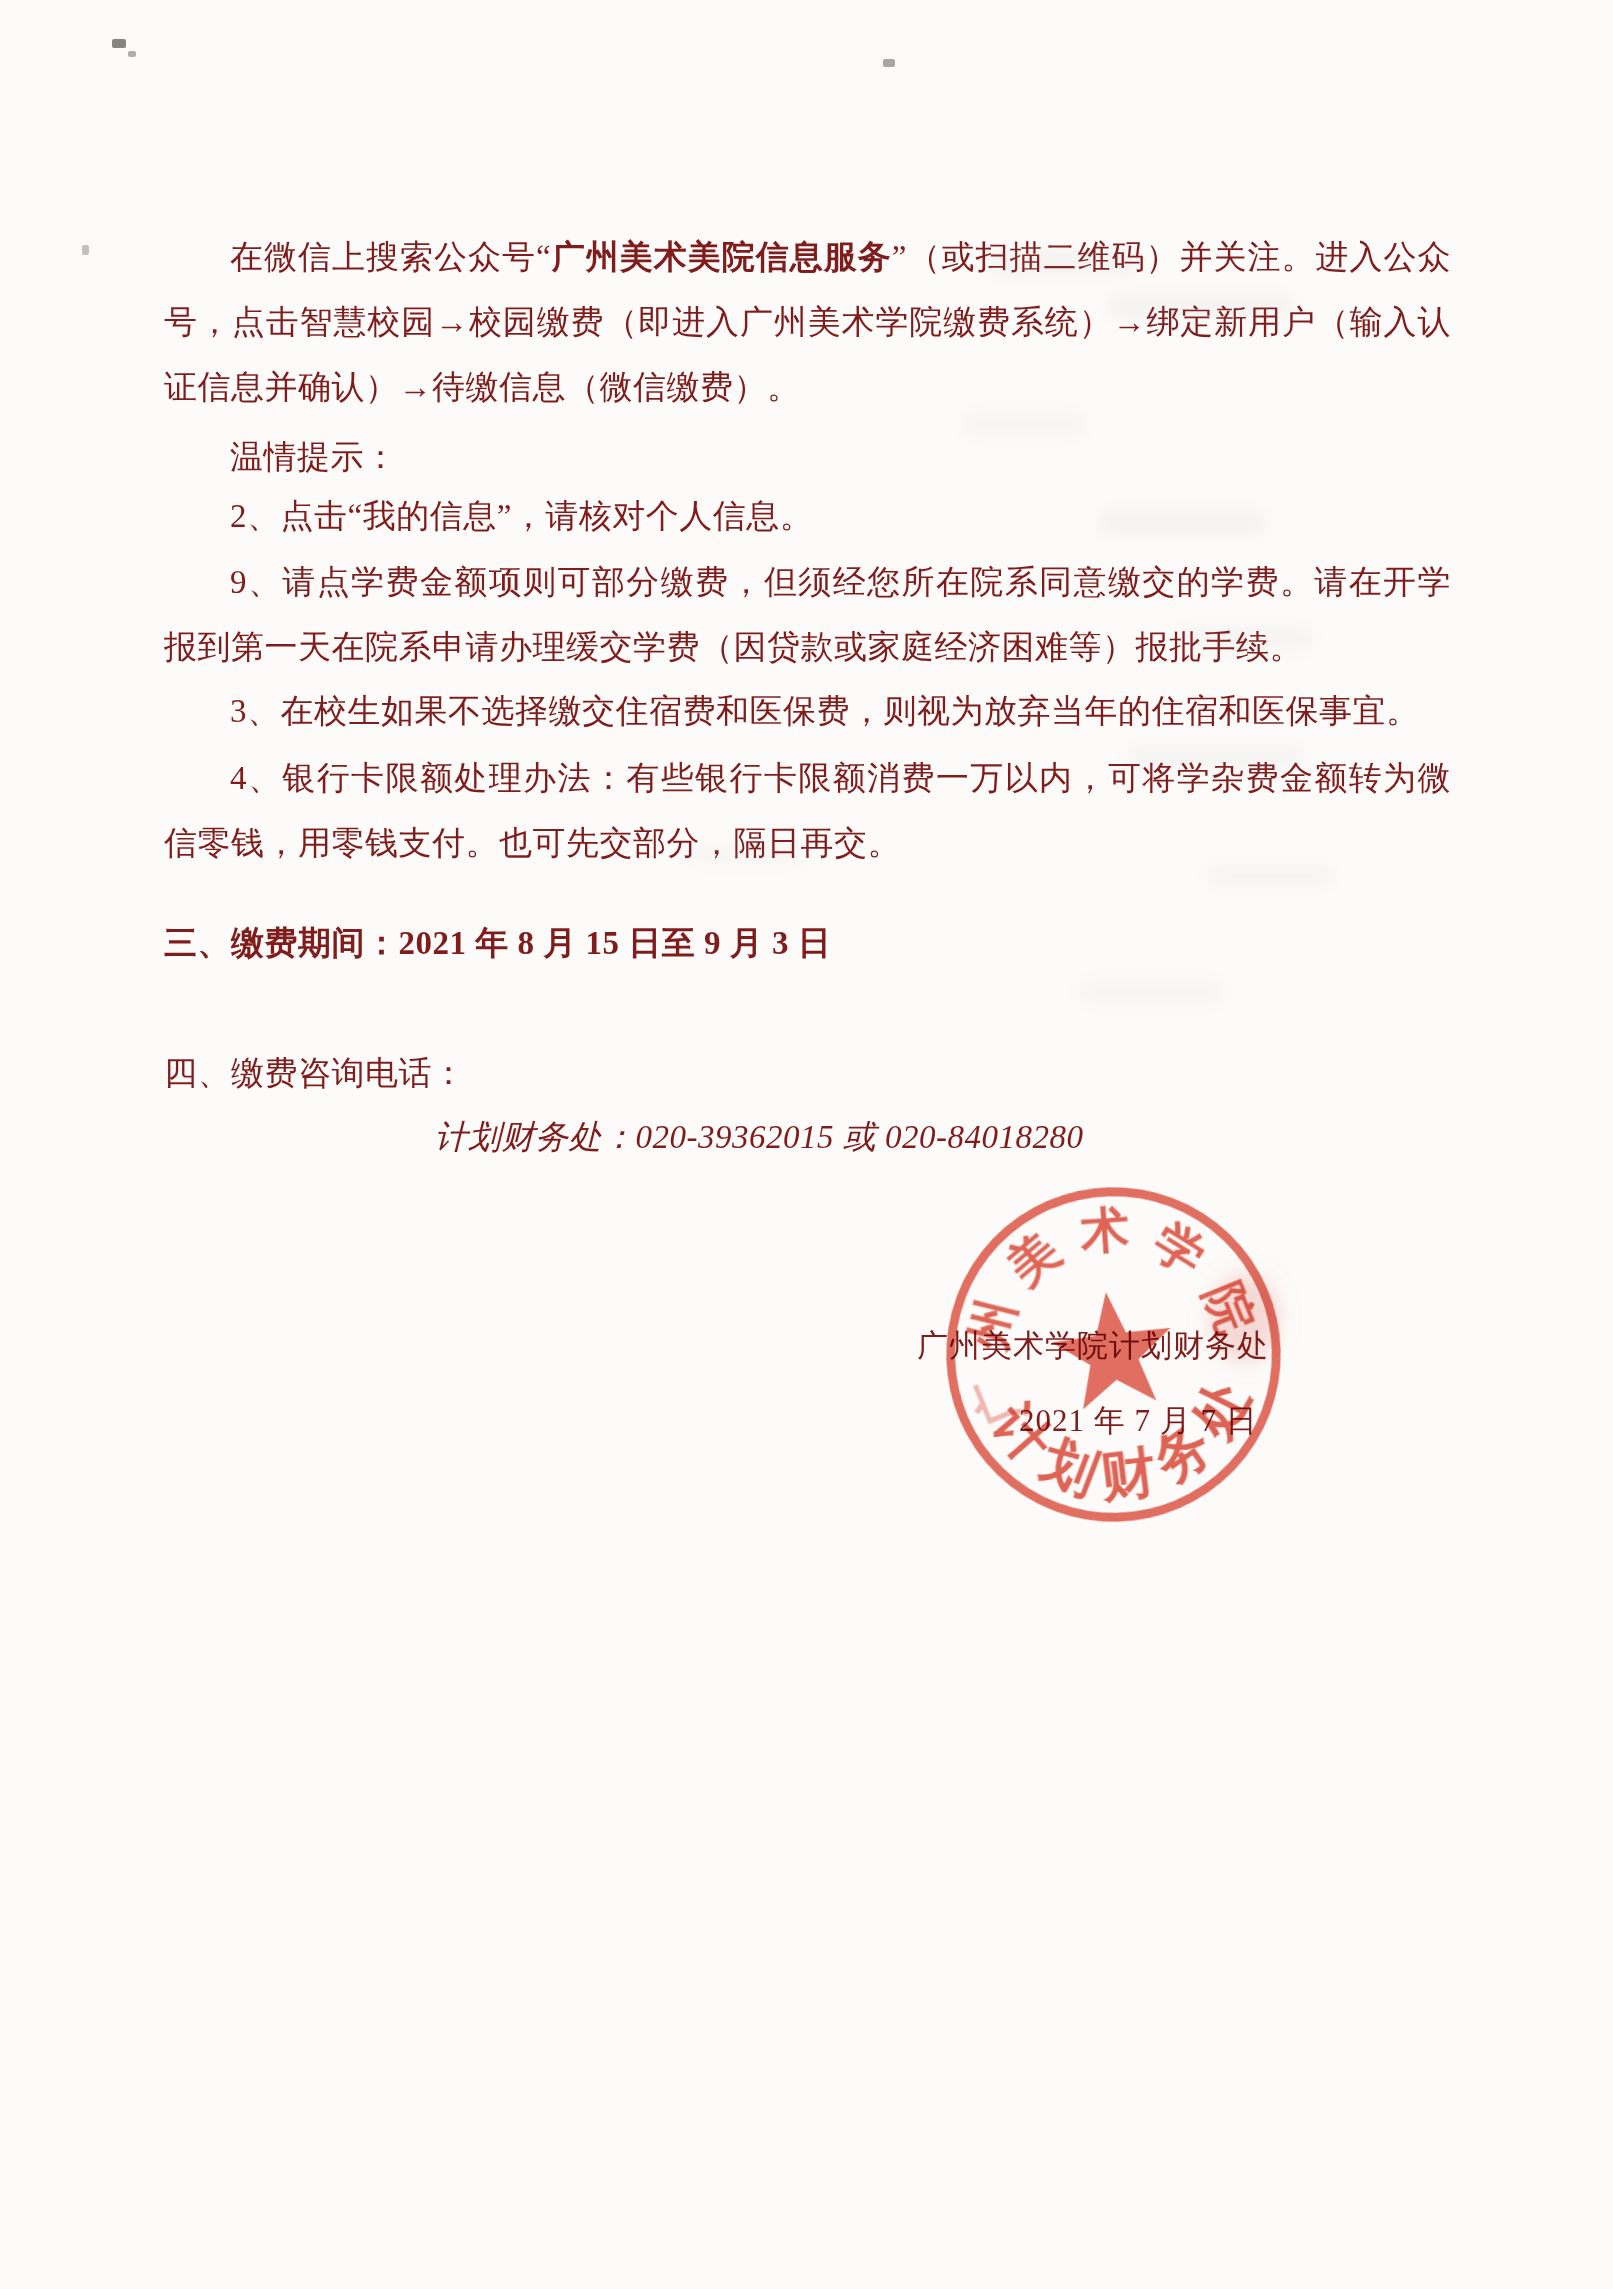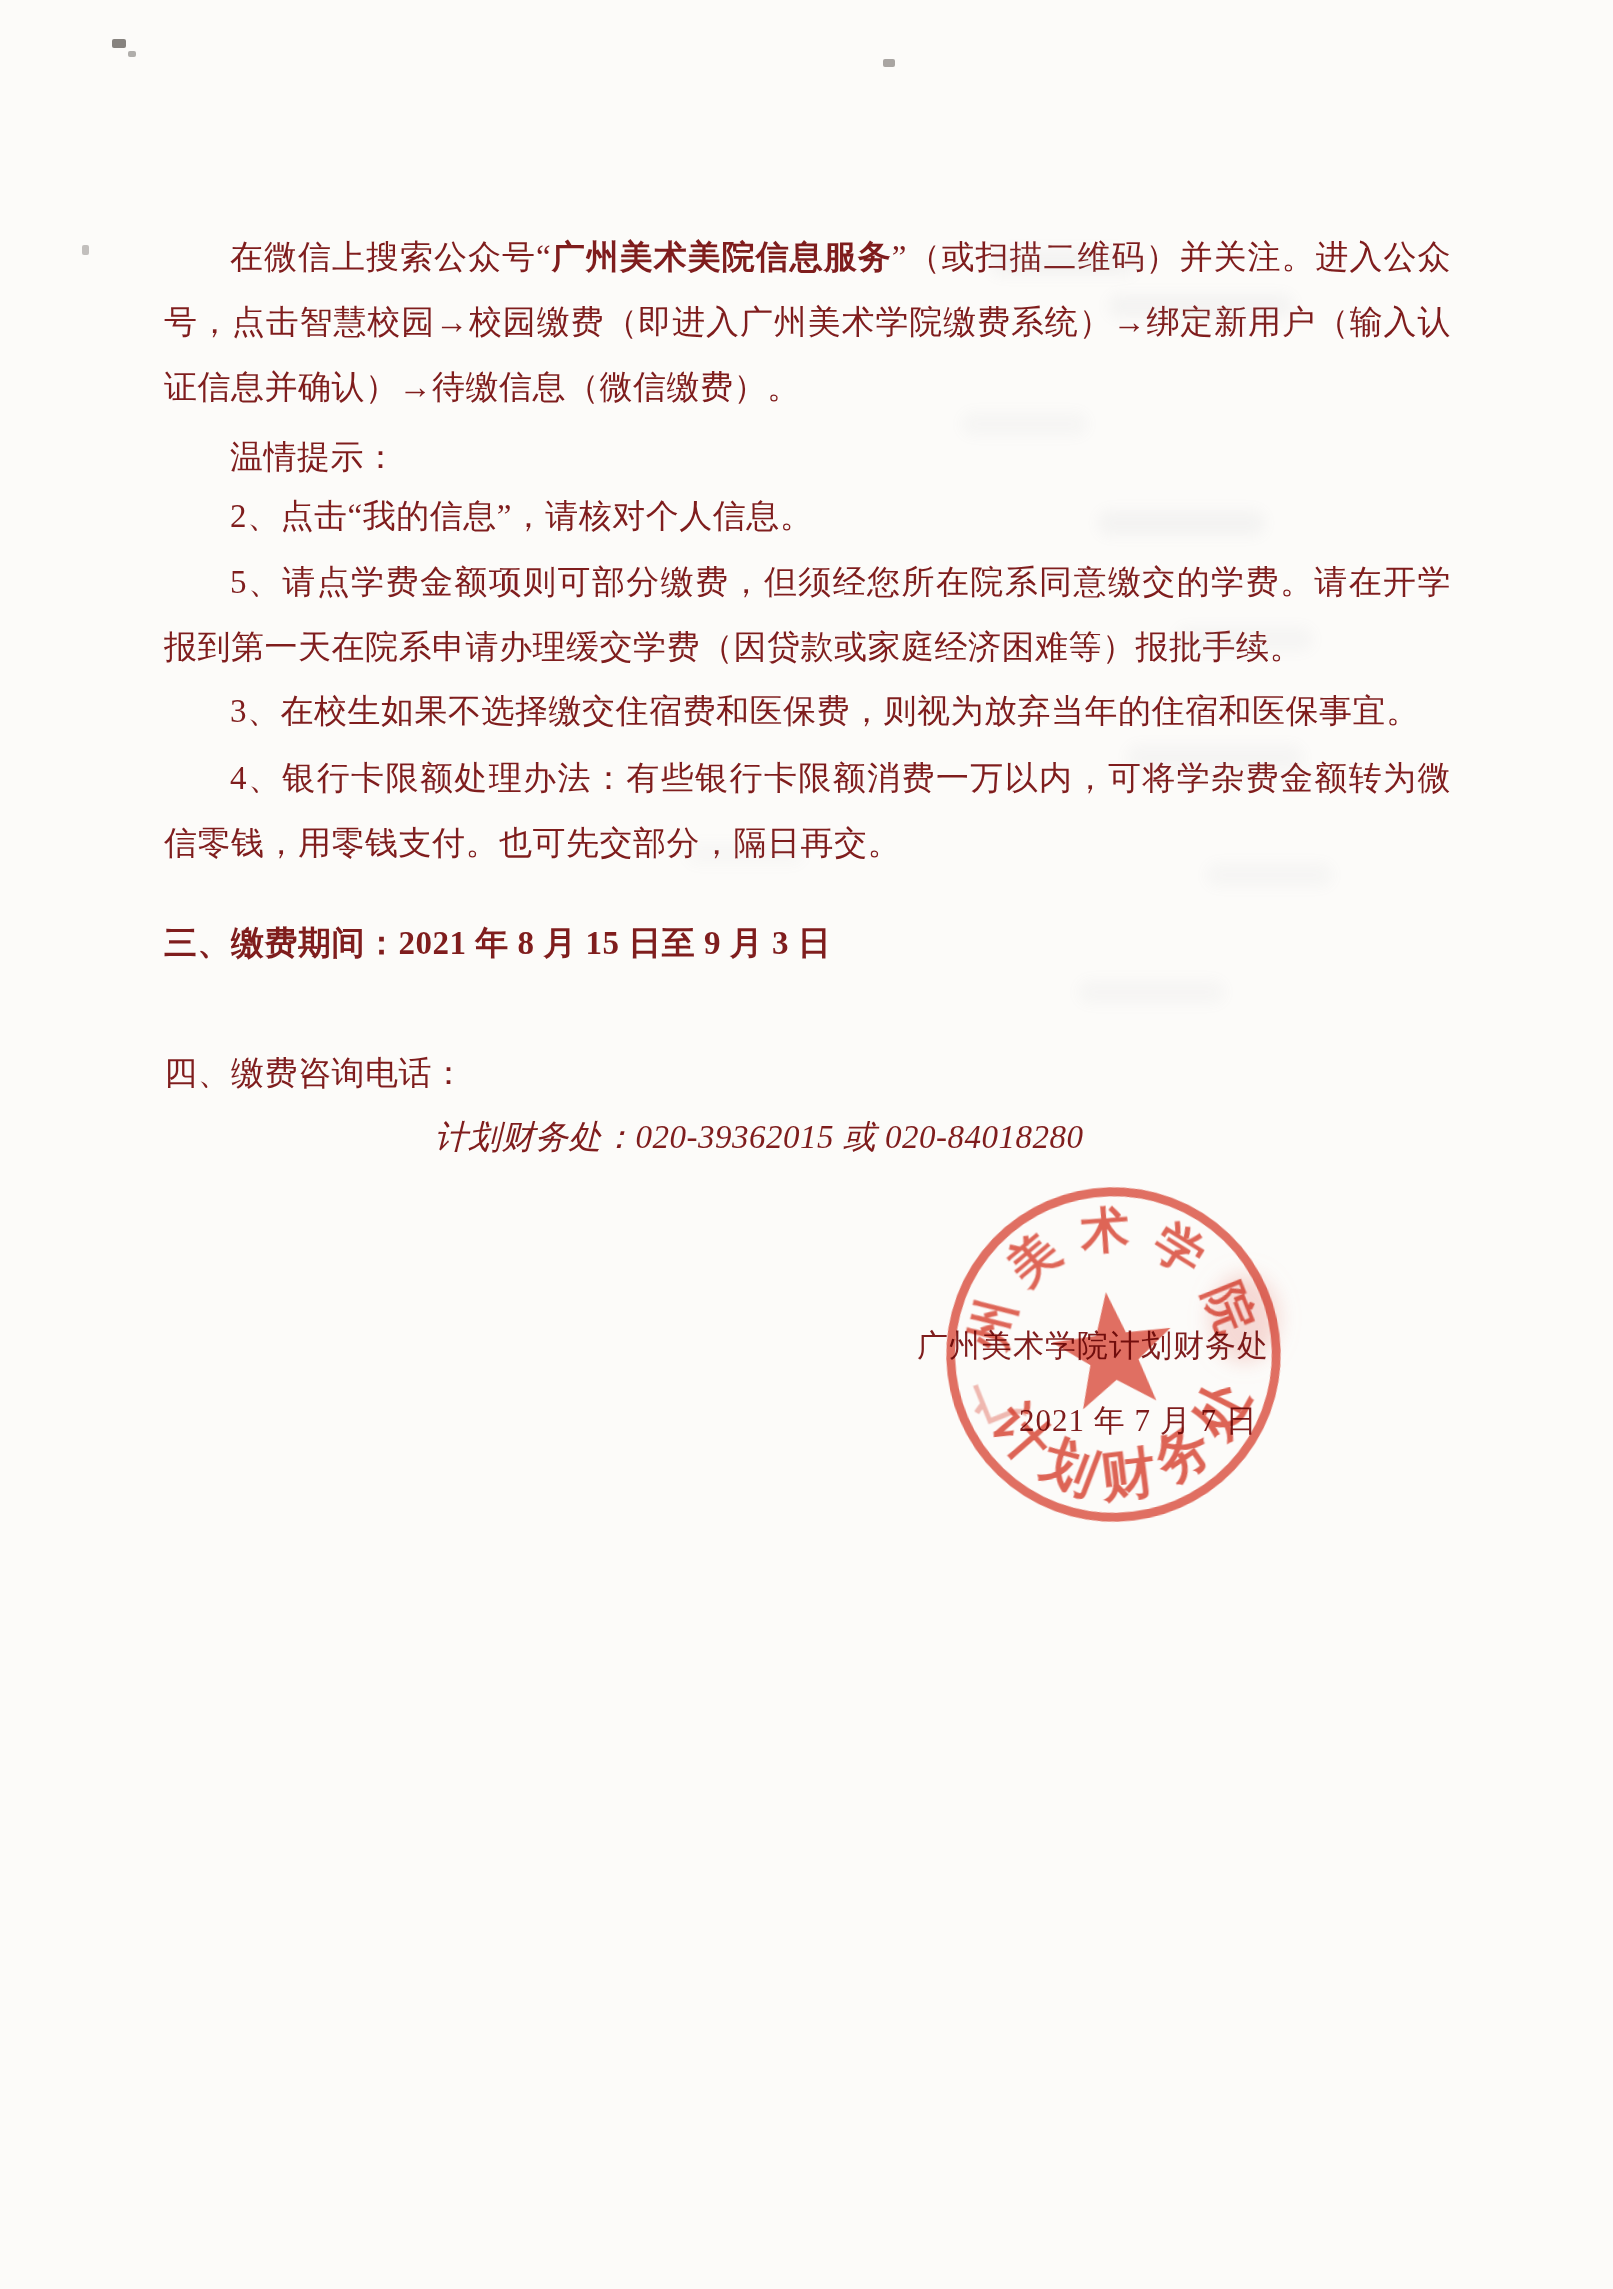--- a/index.html
+++ b/index.html
@@ -66,21 +66,21 @@
 <body>
 
 <div class="page">
 
   <p class="block indent" style="top:192px"><span>在微信上搜索公众号“</span><span class="bold">广州美术美院信息服务</span><span>”（或扫描二维码）并关注。进入公众号，点击智慧校园→校园缴费（即进入广州美术学院缴费系统）→绑定新用户（输入认证信息并确认）→待缴信息（微信缴费）。</span></p>
 
   <p class="block indent" style="top:392px">温情提示：</p>
 
   <p class="block indent" style="top:451px">2、点击“我的信息”，请核对个人信息。</p>
 
-  <p class="block indent" style="top:517px">5、请点学费金额项则可部分缴费，但须经您所在院系同意缴交的学费。请在开学报到第一天在院系申请办理缓交学费（因贷款或家庭经济困难等）报批手续。</p>
+  <p class="block indent" style="top:517px">9、请点学费金额项则可部分缴费，但须经您所在院系同意缴交的学费。请在开学报到第一天在院系申请办理缓交学费（因贷款或家庭经济困难等）报批手续。</p>
 
   <p class="block indent" style="top:646px">3、在校生如果不选择缴交住宿费和医保费，则视为放弃当年的住宿和医保事宜。</p>
 
   <p class="block indent" style="top:713px">4、银行卡限额处理办法：有些银行卡限额消费一万以内，可将学杂费金额转为微信零钱，用零钱支付。也可先交部分，隔日再交。</p>
 
   <p class="block bold" style="top:878px">三、缴费期间：2021 年 8 月 15 日至 9 月 3 日</p>
 
 
   <p class="block" style="top:1008px">四、缴费咨询电话：</p>
 

